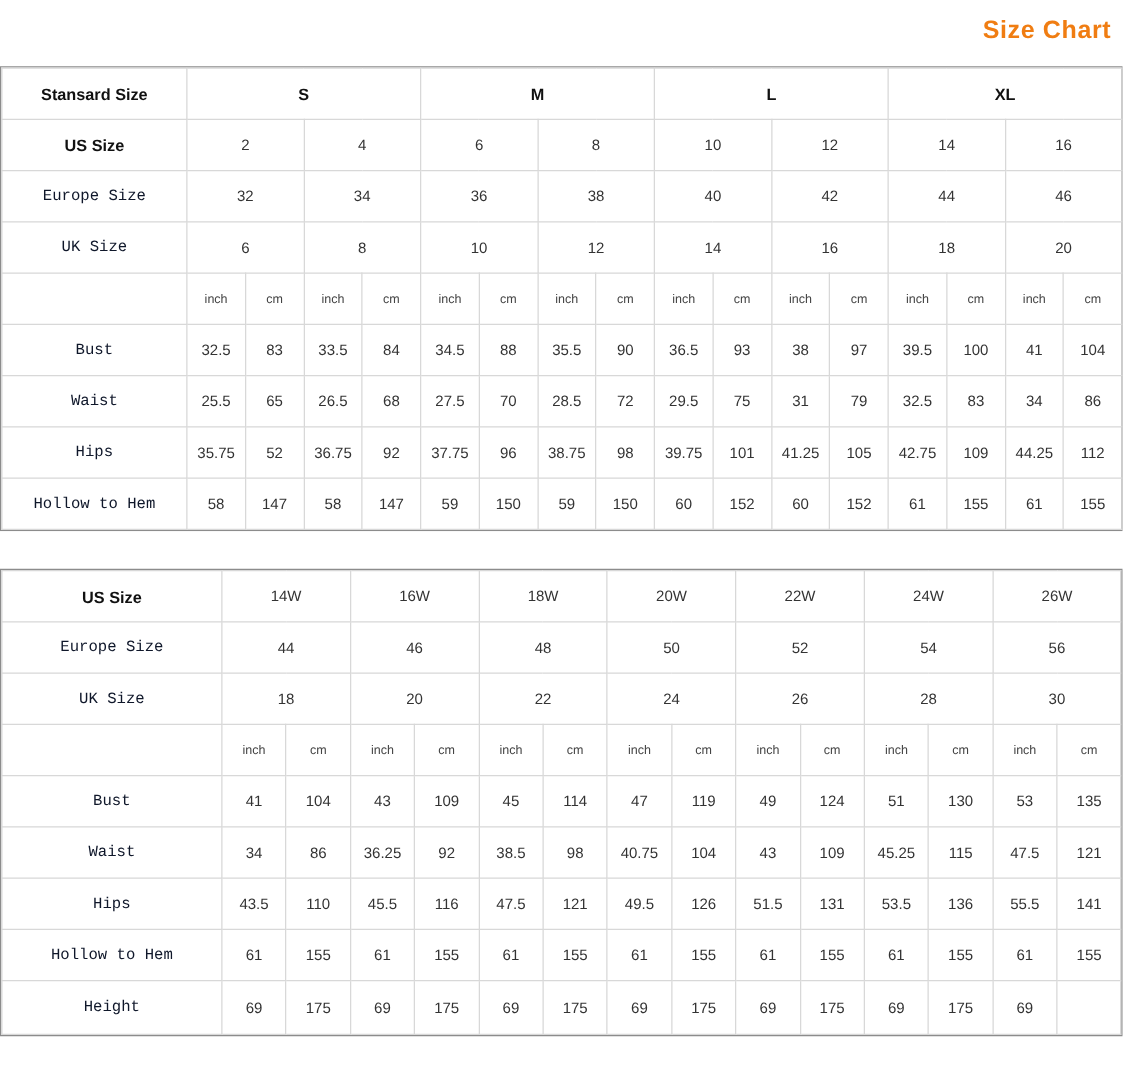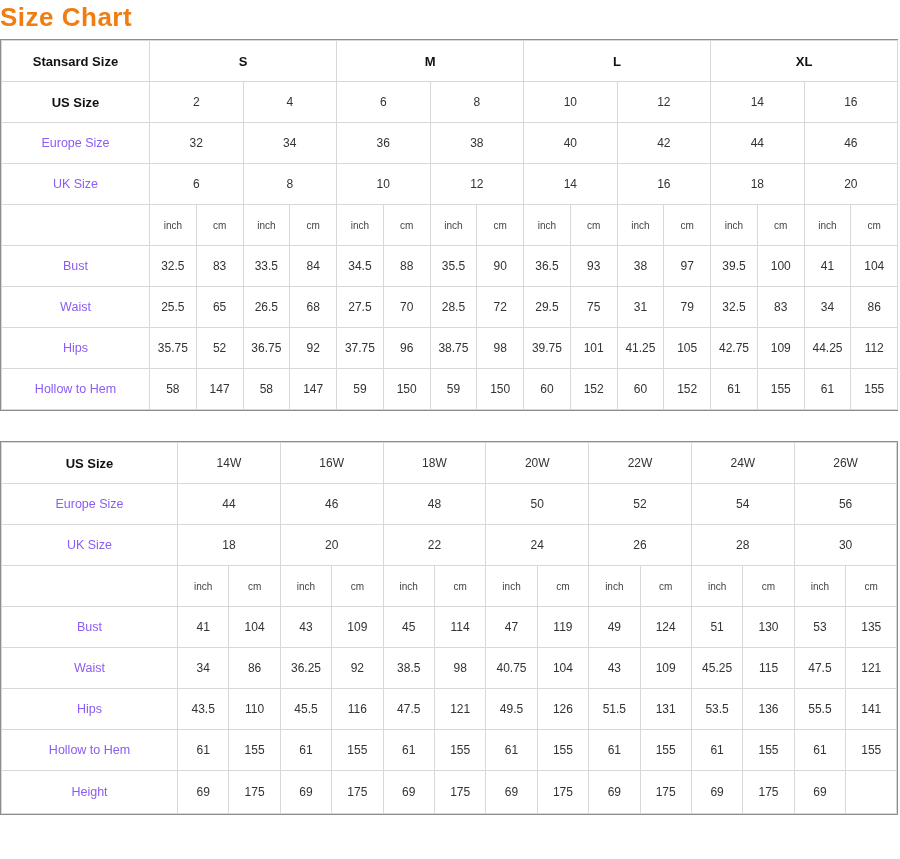--- a/index.html
+++ b/index.html
@@ -14,27 +14,27 @@
     color: #222222;
     -webkit-font-smoothing: antialiased;
   }
   .page {
     width: 900px;
     height: 859px;
     position: relative;
     box-sizing: border-box;
   }
   .title {
-    text-align: left;
+    text-align: right;
     color: #f07d12;
-    font-size: 26px;
+    font-size: 20px;
     font-weight: bold;
     letter-spacing: 0.5px;
     padding: 2px 0 6px 0;
-    margin: 0;
+    margin: 11px;
   }
   table {
     border-collapse: collapse;
     width: 900px;
     table-layout: fixed;
   }
   table.chart-main {
     margin: 0 0 0 0;
   }
   table.chart-plus {
@@ -47,21 +47,22 @@
     vertical-align: middle;
     font-size: 12px;
     color: #333333;
     padding: 0;
     height: 40px;
     overflow: hidden;
     white-space: nowrap;
   }
   .rowlabel {
     font-size: 12.5px;
-    color: #8b5cf6;
+    color: #0f172a;
+    font-family: Liberation Mono, monospace;
   }
   .hdr-strong {
     font-weight: bold;
     font-size: 13px;
     color: #111;
   }
   .sizegroup {
     font-weight: bold;
     font-size: 13px;
     color: #111;

